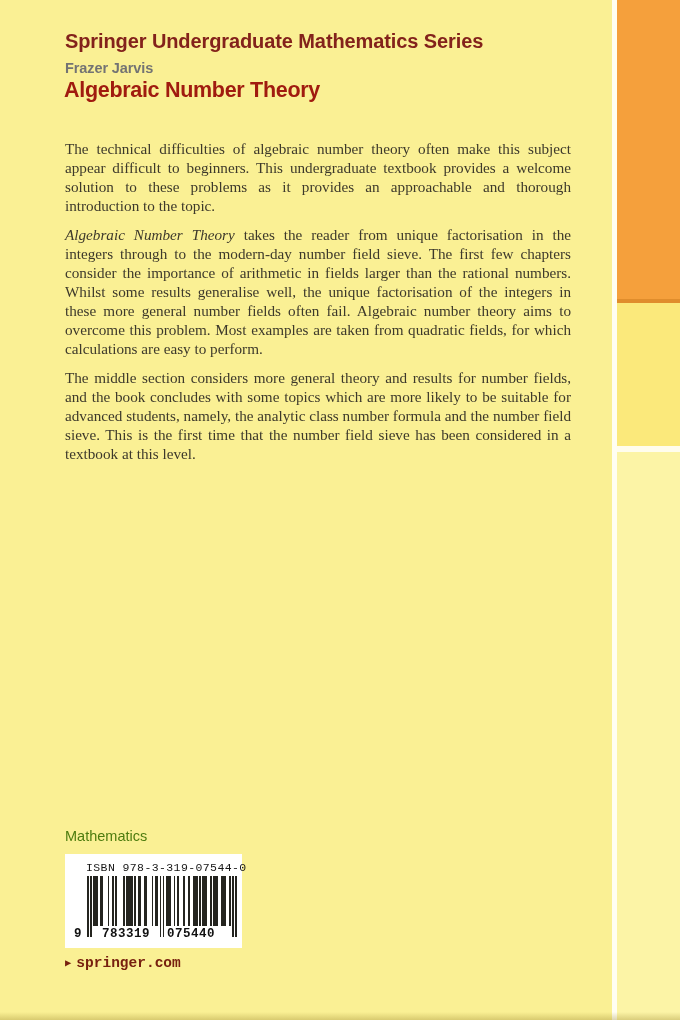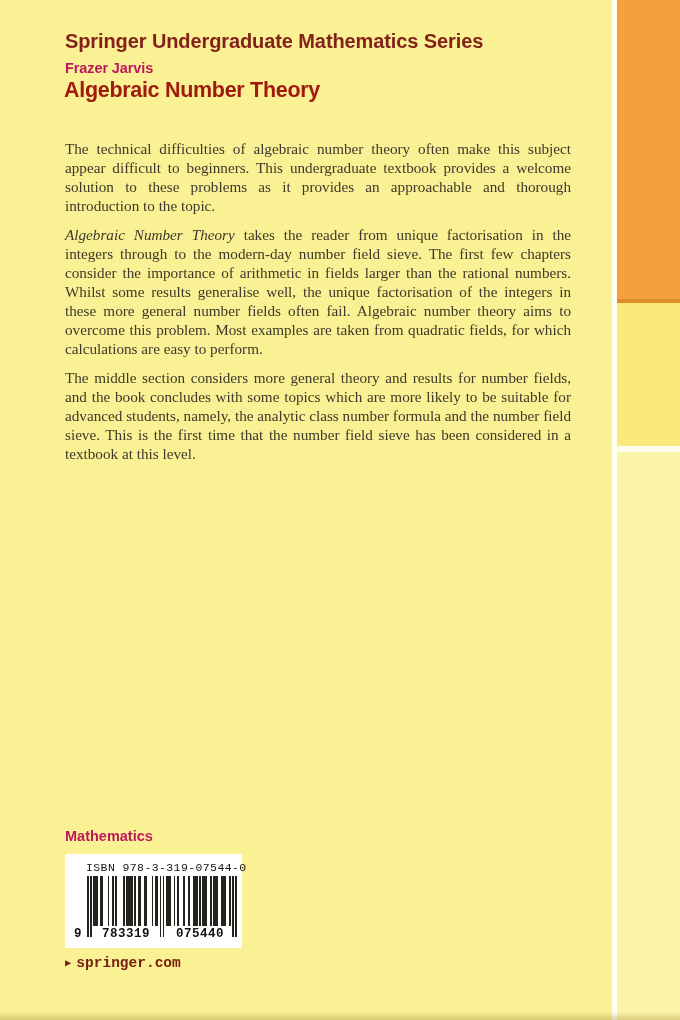--- a/index.html
+++ b/index.html
@@ -12,42 +12,42 @@
   .vline{position:absolute;left:612px;top:0;width:5px;height:1020px;background:#FFFEF2;}
   .col-orange{position:absolute;left:617px;top:0;width:63px;height:299px;background:#F5A03C;border-bottom:4px solid #E08D2C;}
   .col-yellow{position:absolute;left:617px;top:303px;width:63px;height:143px;background:#FBE97B;}
   .col-hline{position:absolute;left:617px;top:446px;width:63px;height:6px;background:#FFFDEE;}
   .col-light{position:absolute;left:617px;top:452px;width:63px;height:568px;background:#FCF4A6;}
   .bottom-shade{position:absolute;left:0;bottom:0;width:680px;height:8px;
     background:linear-gradient(to bottom, rgba(139,117,27,0), rgba(139,117,27,0.30));}
 
   
   .series{position:absolute;left:65px;top:30px;font-size:20px;font-weight:bold;color:#83221B;letter-spacing:-0.1px;}
-  .author{position:absolute;left:65px;top:60px;font-size:14.5px;font-weight:bold;color:#be185d;letter-spacing:-0.1px;}
+  .author{position:absolute;left:65px;top:60px;font-size:14.5px;font-weight:bold;color:#737373;letter-spacing:-0.1px;}
   .title{position:absolute;left:64px;top:78px;font-size:21.5px;font-weight:bold;color:#A01B0F;letter-spacing:-0.3px;}
 
   
   .blurb{position:absolute;left:65px;top:139px;width:512px;
     font-family:"Liberation Serif",serif;font-size:15.2px;line-height:19px;
     color:#3D392B;text-align:justify;}
   .blurb p{margin:0 6px 10px 0;}
   .blurb em{font-style:italic;}
 
   
-  .category{position:absolute;left:65px;top:828px;font-size:14.5px;font-weight:bold;color:#be185d;}
+  .category{position:absolute;left:65px;top:828px;font-size:14.5px;font-weight:normal;color:#4d7c0f;}
   .isbn-box{position:absolute;left:65px;top:854px;width:177px;height:94px;background:#FFFFFF;}
   .isbn-label{margin-top:7px;text-align:center;font-family:"Liberation Mono",monospace;
     font-size:11.5px;letter-spacing:0.4px;color:#161616;white-space:nowrap;padding-left:21px;}
   .barcode-wrap{position:relative;margin-left:22px;margin-top:2px;width:150px;height:64px;}
   .barcode-wrap svg{position:absolute;left:0;top:0;}
   .bc-caption{position:absolute;bottom:-1px;font-family:"Liberation Mono",monospace;
     font-size:12.5px;font-weight:bold;color:#111;letter-spacing:0.5px;}
   .bc-c1{left:-13px;width:12px;text-align:left;}
   .bc-c2{left:6px;width:66px;text-align:center;}
-  .bc-c3{left:80px;width:66px;text-align:center;}
+  .bc-c3{left:80px;width:66px;text-align:left;}
 
   .springer{position:absolute;left:65px;top:955px;font-size:14.5px;font-weight:bold;color:#77200F;font-family:Liberation Mono, monospace;}
   .springer .arrow{display:inline-block;font-size:10.5px;margin-right:5px;transform:translateY(-1.5px);}
 </style>
 </head>
 <body>
 
 <div class="cover">
 
   <div class="vline"></div>

